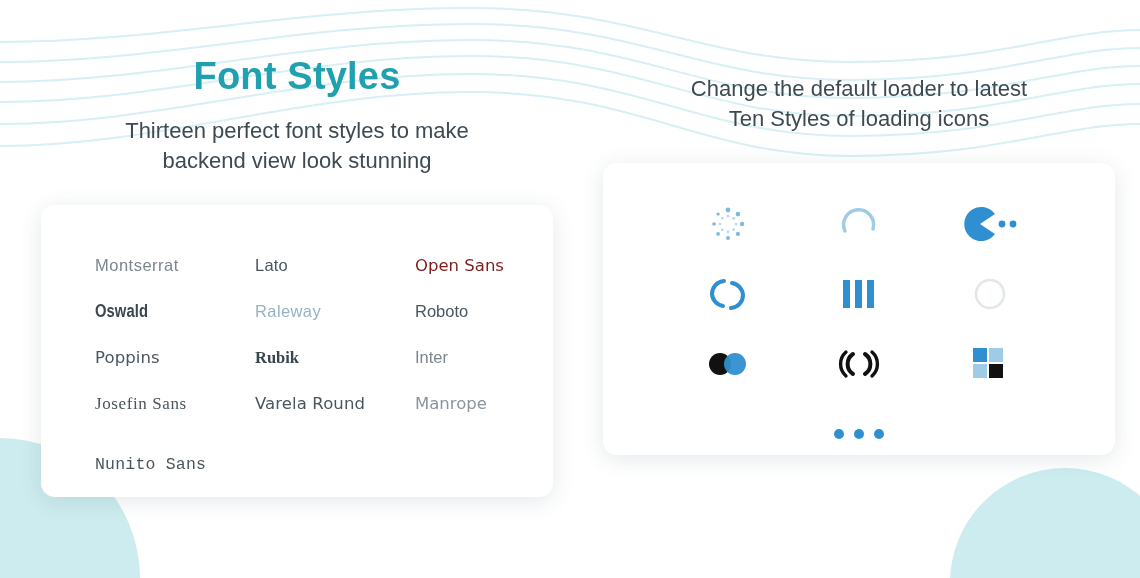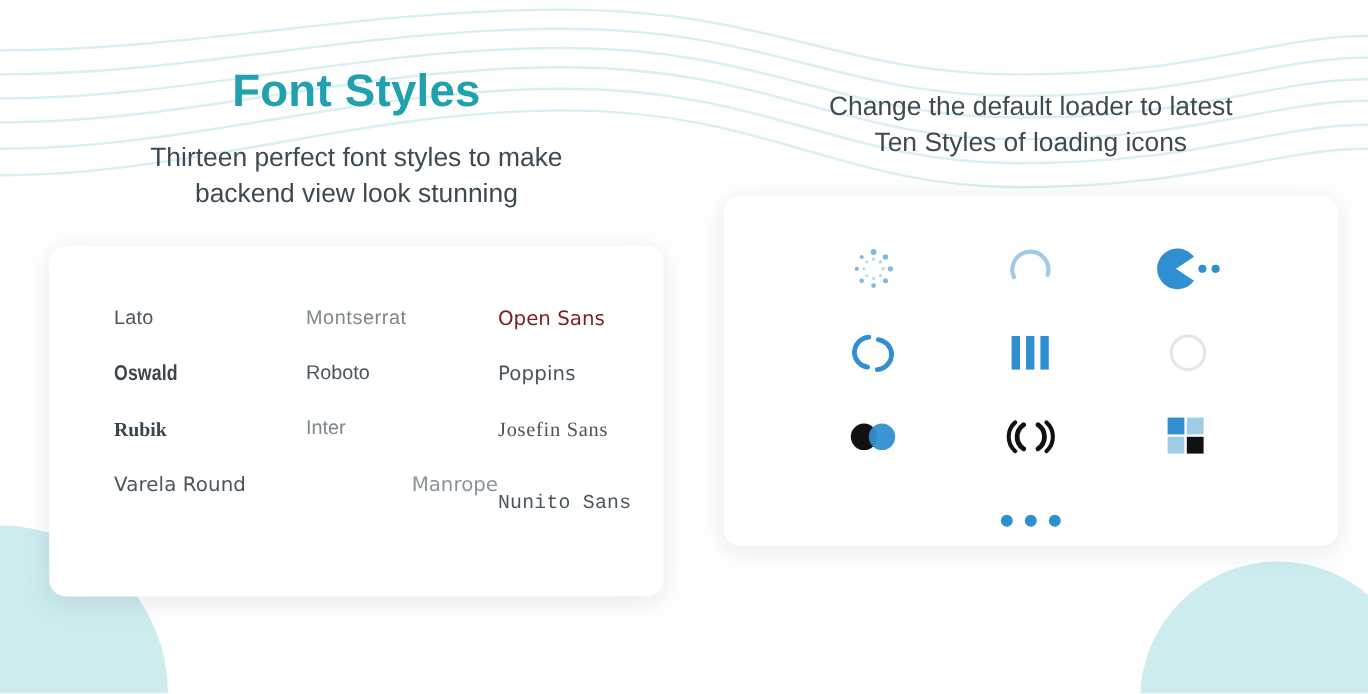--- a/index.html
+++ b/index.html
@@ -107,21 +107,21 @@
   .f-poppins { font-family: "DejaVu Sans", sans-serif; letter-spacing: .1px; }
   .f-josefin { font-family: "Liberation Serif", serif; font-weight: 400; letter-spacing: .6px; font-size: 17px; }
   .f-nunito { font-family: Liberation Mono, monospace; letter-spacing: .2px; margin-top: 30px; }
   .f-montserrat { font-family: "Liberation Sans", sans-serif; letter-spacing: .5px; color: #7c868d; }
   .f-raleway { font-family: "Liberation Sans", sans-serif; letter-spacing: .4px; color: #93b3c4; }
   .f-rubik { font-family: Liberation Serif, serif; font-weight: bold; color: #3a464e; }
   .f-varela { font-family: "DejaVu Sans", sans-serif; letter-spacing: .1px; }
   .f-opensans { font-family: "DejaVu Sans", sans-serif; color: #7f1d1d; }
   .f-roboto { font-family: "Liberation Sans", sans-serif; color: #4a565e; }
   .f-inter { font-family: "Liberation Sans", sans-serif; color: #7c868d; }
-  .f-manrope { font-family: "DejaVu Sans", sans-serif; color: #8b949a; text-align: right; }
+  .f-manrope { font-family: "DejaVu Sans", sans-serif; color: #8b949a; }
 
   
   .loaders-grid {
     padding: 26px 60px 0 60px;
     display: grid;
     grid-template-columns: repeat(3, 1fr);
     grid-auto-rows: 70px;
     align-items: center;
     justify-items: center;
   }
@@ -151,25 +151,26 @@
 
     <div class="column">
       <div class="col-title">Font Styles</div>
       <div class="col-sub">
         <span>Thirteen perfect font styles to make</span><br>
         <span>backend view look stunning</span>
       </div>
 
       <div class="card">
         <div class="fonts-grid">
+          <div class="font-item f-montserrat">Montserrat</div>
           <div class="font-item f-lato">Lato</div>
-          <div class="font-item f-montserrat">Montserrat</div>
           <div class="font-item f-opensans">Open Sans</div>
 
           <div class="font-item f-oswald">Oswald</div>
+          <div class="font-item f-raleway">Raleway</div>
           <div class="font-item f-roboto">Roboto</div>
 
           <div class="font-item f-poppins">Poppins</div>
           <div class="font-item f-rubik">Rubik</div>
           <div class="font-item f-inter">Inter</div>
 
           <div class="font-item f-josefin">Josefin Sans</div>
           <div class="font-item f-varela">Varela Round</div>
           <div class="font-item f-manrope">Manrope</div>
 

